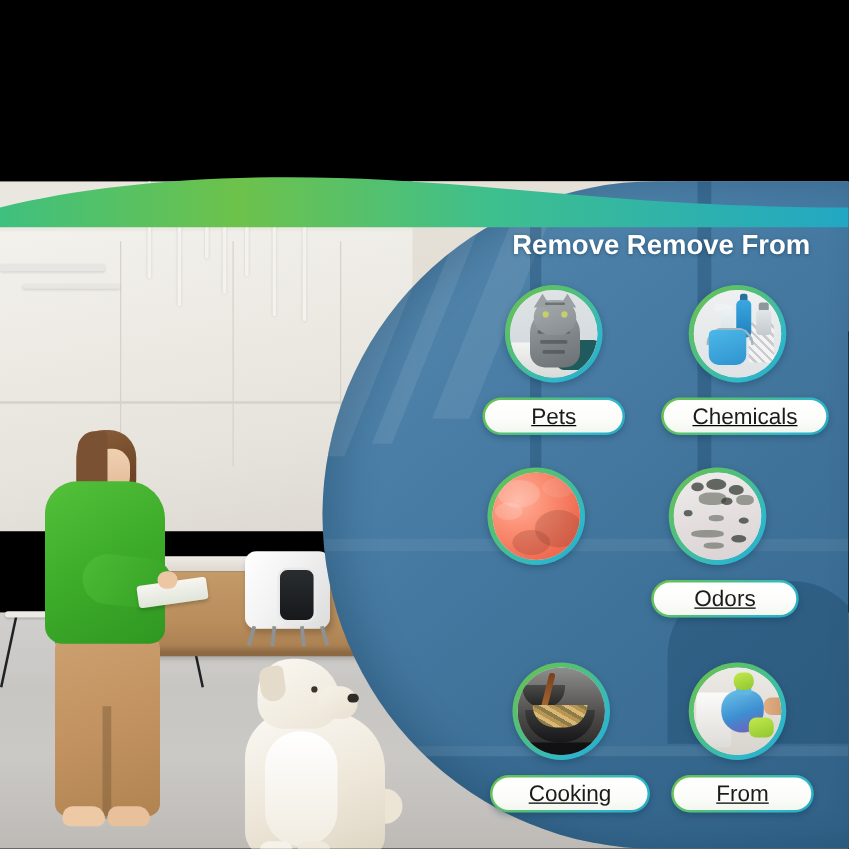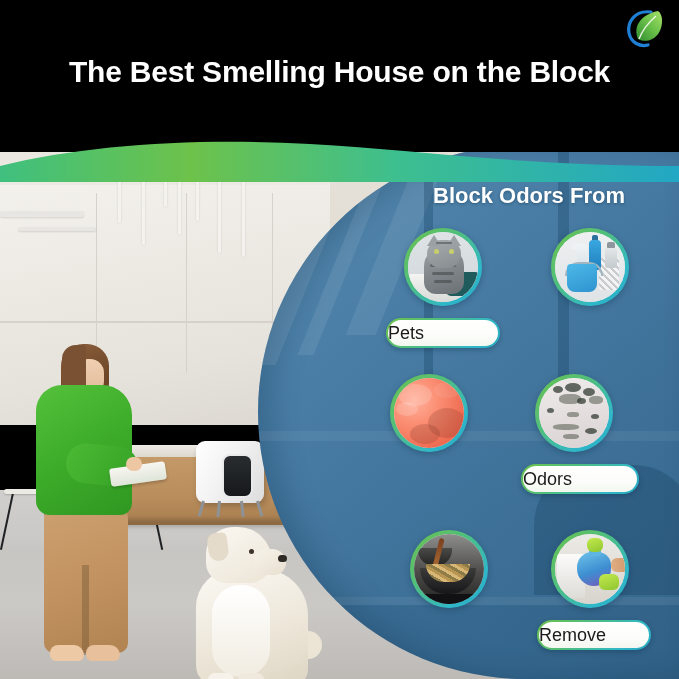--- a/index.html
+++ b/index.html
@@ -145,21 +145,21 @@
       padding:4px;box-sizing:border-box;
       box-shadow:0 2px 6px rgba(12,45,72,.35);}
   .circ-in{width:100%;height:100%;border-radius:50%;overflow:hidden;position:relative;
       background:#e7e9ea;}
 
   .pill{position:relative;height:30px;border-radius:16px;box-sizing:border-box;
       background:linear-gradient(135deg,#6dc24a 0%,#4fbf7e 38%,#2fb8c9 78%,#27a9bf 100%);
       padding:2px;box-shadow:0 2px 5px rgba(12,45,72,.35);}
   .pill-in{width:100%;height:100%;border-radius:14px;
       background:linear-gradient(180deg,#ffffff 0%,#fcfdfa 60%,#f3f7ef 100%);
-      display:flex;align-items:center;}
+      display:flex;align-items:center;justify-content:center;text-decoration:underline;}
   .pill-in span{color:#1b1b1b;font-size:18px;font-weight:normal;line-height:1;
       white-space:nowrap;}
 
   
   .th{position:absolute;inset:0;}
 
   
   .pets-bg{position:absolute;inset:0;background:linear-gradient(180deg,#dfe3e6 0%,#cfd6da 100%);}
   .pets-box{position:absolute;left:-4px;bottom:0;width:78px;height:28px;
       background:linear-gradient(180deg,#f4f4f2 0%,#d9dbd8 100%);border-radius:6px;}
@@ -336,37 +336,22 @@
         <stop offset="0%" stop-color="#3fc07f"></stop>
         <stop offset="28%" stop-color="#6dc24a"></stop>
         <stop offset="58%" stop-color="#3ebf8e"></stop>
         <stop offset="100%" stop-color="#22a7c4"></stop>
       </linearGradient>
     </defs>
     <path d="M0,28 C90,6 200,0 310,6 C420,12 520,28 679,28 L679,44 L0,44 Z" fill="url(#wv)"></path>
     <path d="M0,31 C90,9 200,3 310,9 C420,15 520,31 679,31 L679,44 L0,44 Z" fill="none"></path>
   </svg>
 
-  <div class="header">
-    <div class="header-title">The Best Smelling House on the Block</div>
-    <svg class="logo" viewBox="0 0 42 44">
-      <defs>
-        <linearGradient id="lf" x1="0" y1="1" x2="1" y2="0">
-          <stop offset="0%" stop-color="#2f8c2f"></stop>
-          <stop offset="55%" stop-color="#6cc24a"></stop>
-          <stop offset="100%" stop-color="#a9e06a"></stop>
-        </linearGradient>
-      </defs>
-      <path d="M26,6 C10,4 2,16 4,27 C6,37 15,41 23,39" fill="none" stroke="#1f7fd4" stroke-width="3.2" stroke-linecap="round"></path>
-      <path d="M33,5 C14,9 8,22 13,33 C24,39 38,30 37,13 C36.5,9 35,6.5 33,5 Z" fill="url(#lf)"></path>
-      <path d="M31,10 C23,17 17,25 14,33" fill="none" stroke="#ffffff" stroke-width="1.4" opacity=".85"></path>
-    </svg>
-  </div>
-
-  <div class="grid-title">Block Odors From</div>
+
+  <div class="grid-title">Remove Remove From</div>
 
   <div class="cell" style="left:404px;top:228px;">
     <div class="circ">
       <div class="circ-in">
         <div class="th">
           <div class="pets-bg"></div>
           <div class="pets-box"></div>
           <div class="pets-boxin"></div>
           <div class="cat-body"></div>
           <div class="cat-stripe" style="left:24px;top:24px;width:22px;height:3px;"></div>
@@ -402,20 +387,27 @@
           <div class="bottle-cap"></div>
           <div class="bottle"></div>
           <div class="spray-trig"></div>
           <div class="spray"></div>
           <div class="bucket-handle"></div>
           <div class="bucket"></div>
         </div>
       </div>
     </div>
   </div>
+  <div class="cell" style="left:529px;top:318px;width:134px;">
+    <div class="pill">
+      <div class="pill-in">
+          <span>Chemicals</span>
+        </div>
+    </div>
+  </div>
 
   <div class="cell" style="left:390px;top:374px;">
     <div class="circ">
       <div class="circ-in">
         <div class="th">
           <div class="smoke-bg"></div>
           <div class="smoke-sw" style="left:4px;top:6px;width:34px;height:22px;"></div>
           <div class="smoke-sw" style="left:2px;top:24px;width:22px;height:14px;"></div>
           <div class="smoke-dk" style="left:34px;top:30px;width:38px;height:30px;"></div>
           <div class="smoke-dk" style="left:16px;top:46px;width:30px;height:20px;"></div>
@@ -461,37 +453,44 @@
           <div class="cook-bg"></div>
           <div class="pan-back"></div>
           <div class="spoon"></div>
           <div class="pan"></div>
           <div class="pan-food"></div>
           <div class="hob"></div>
         </div>
       </div>
     </div>
   </div>
+  <div class="cell" style="left:392px;top:620px;width:128px;">
+    <div class="pill">
+      <div class="pill-in">
+          <span>Cooking</span>
+        </div>
+    </div>
+  </div>
 
   <div class="cell" style="left:551px;top:530px;">
     <div class="circ">
       <div class="circ-in">
         <div class="th">
           <div class="trash-bg"></div>
           <div class="bin"></div>
           <div class="arm"></div>
           <div class="bag"></div>
           <div class="bag-neck"></div>
           <div class="glove-up"></div>
           <div class="glove-dn"></div>
         </div>
       </div>
     </div>
   </div>
   <div class="cell" style="left:537px;top:620px;width:114px;">
     <div class="pill">
       <div class="pill-in">
-          <span>Remove</span>
+          <span>From</span>
         </div>
     </div>
   </div>
 
 </div>
 
 </body></html>

